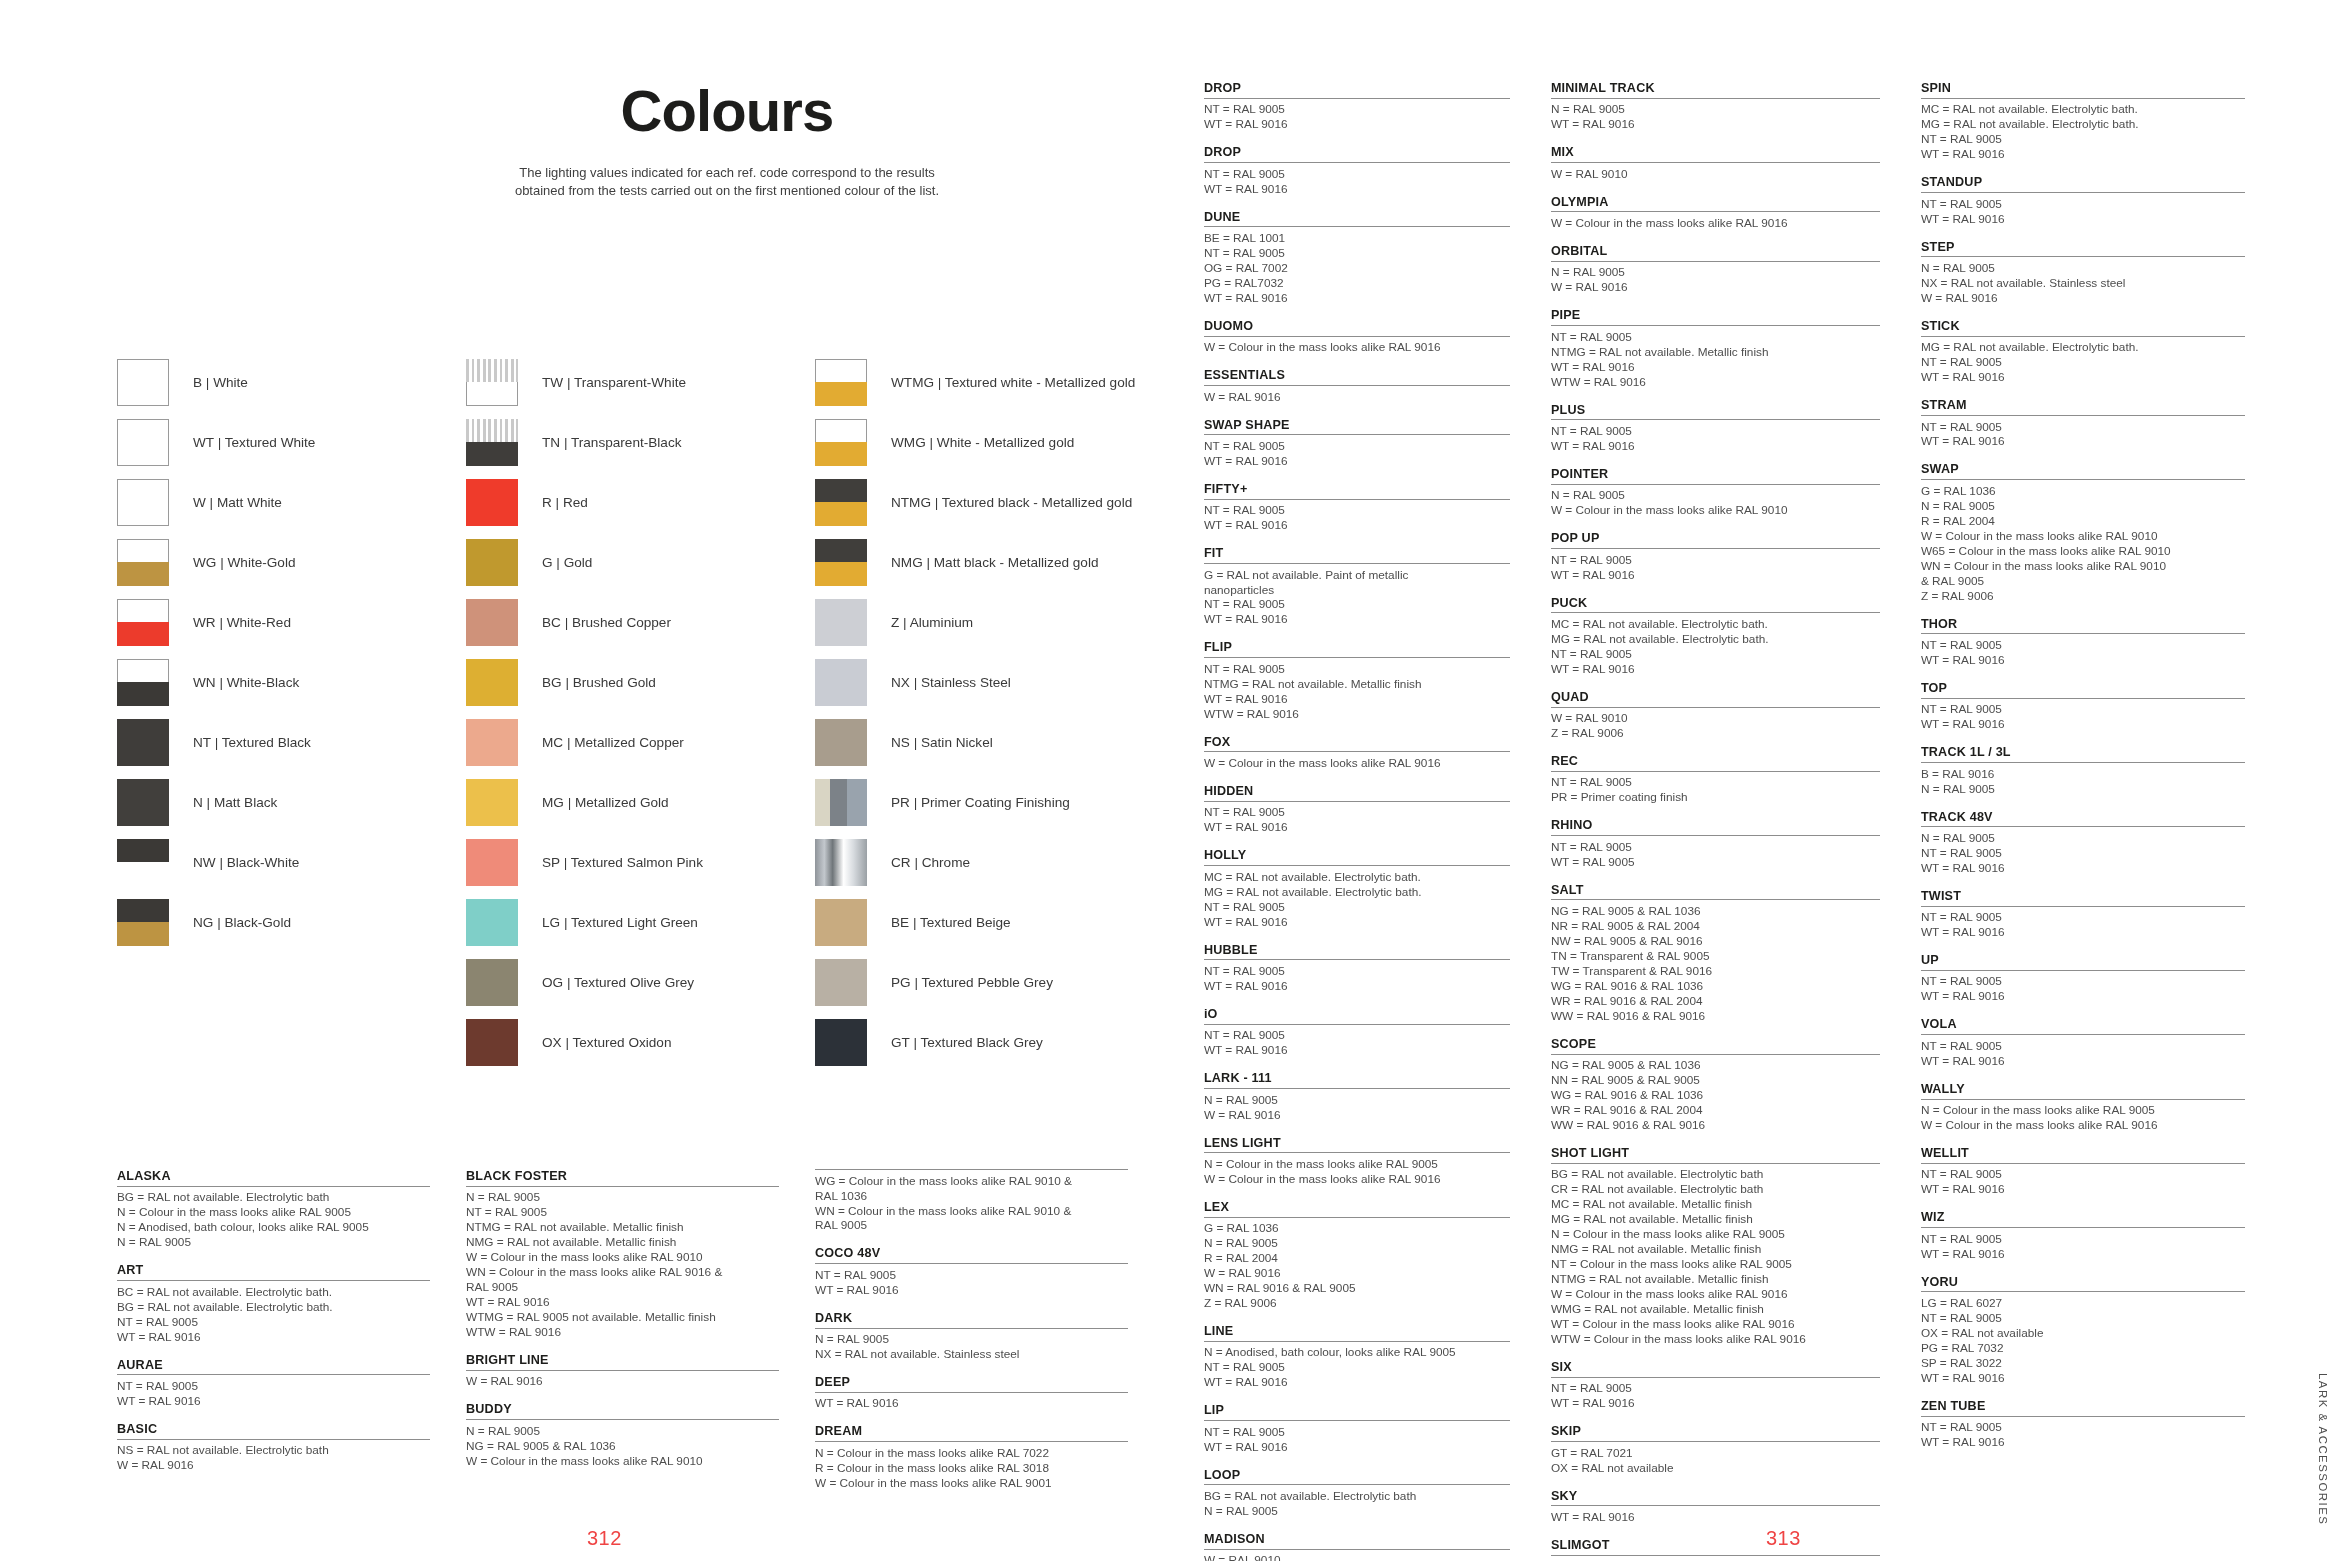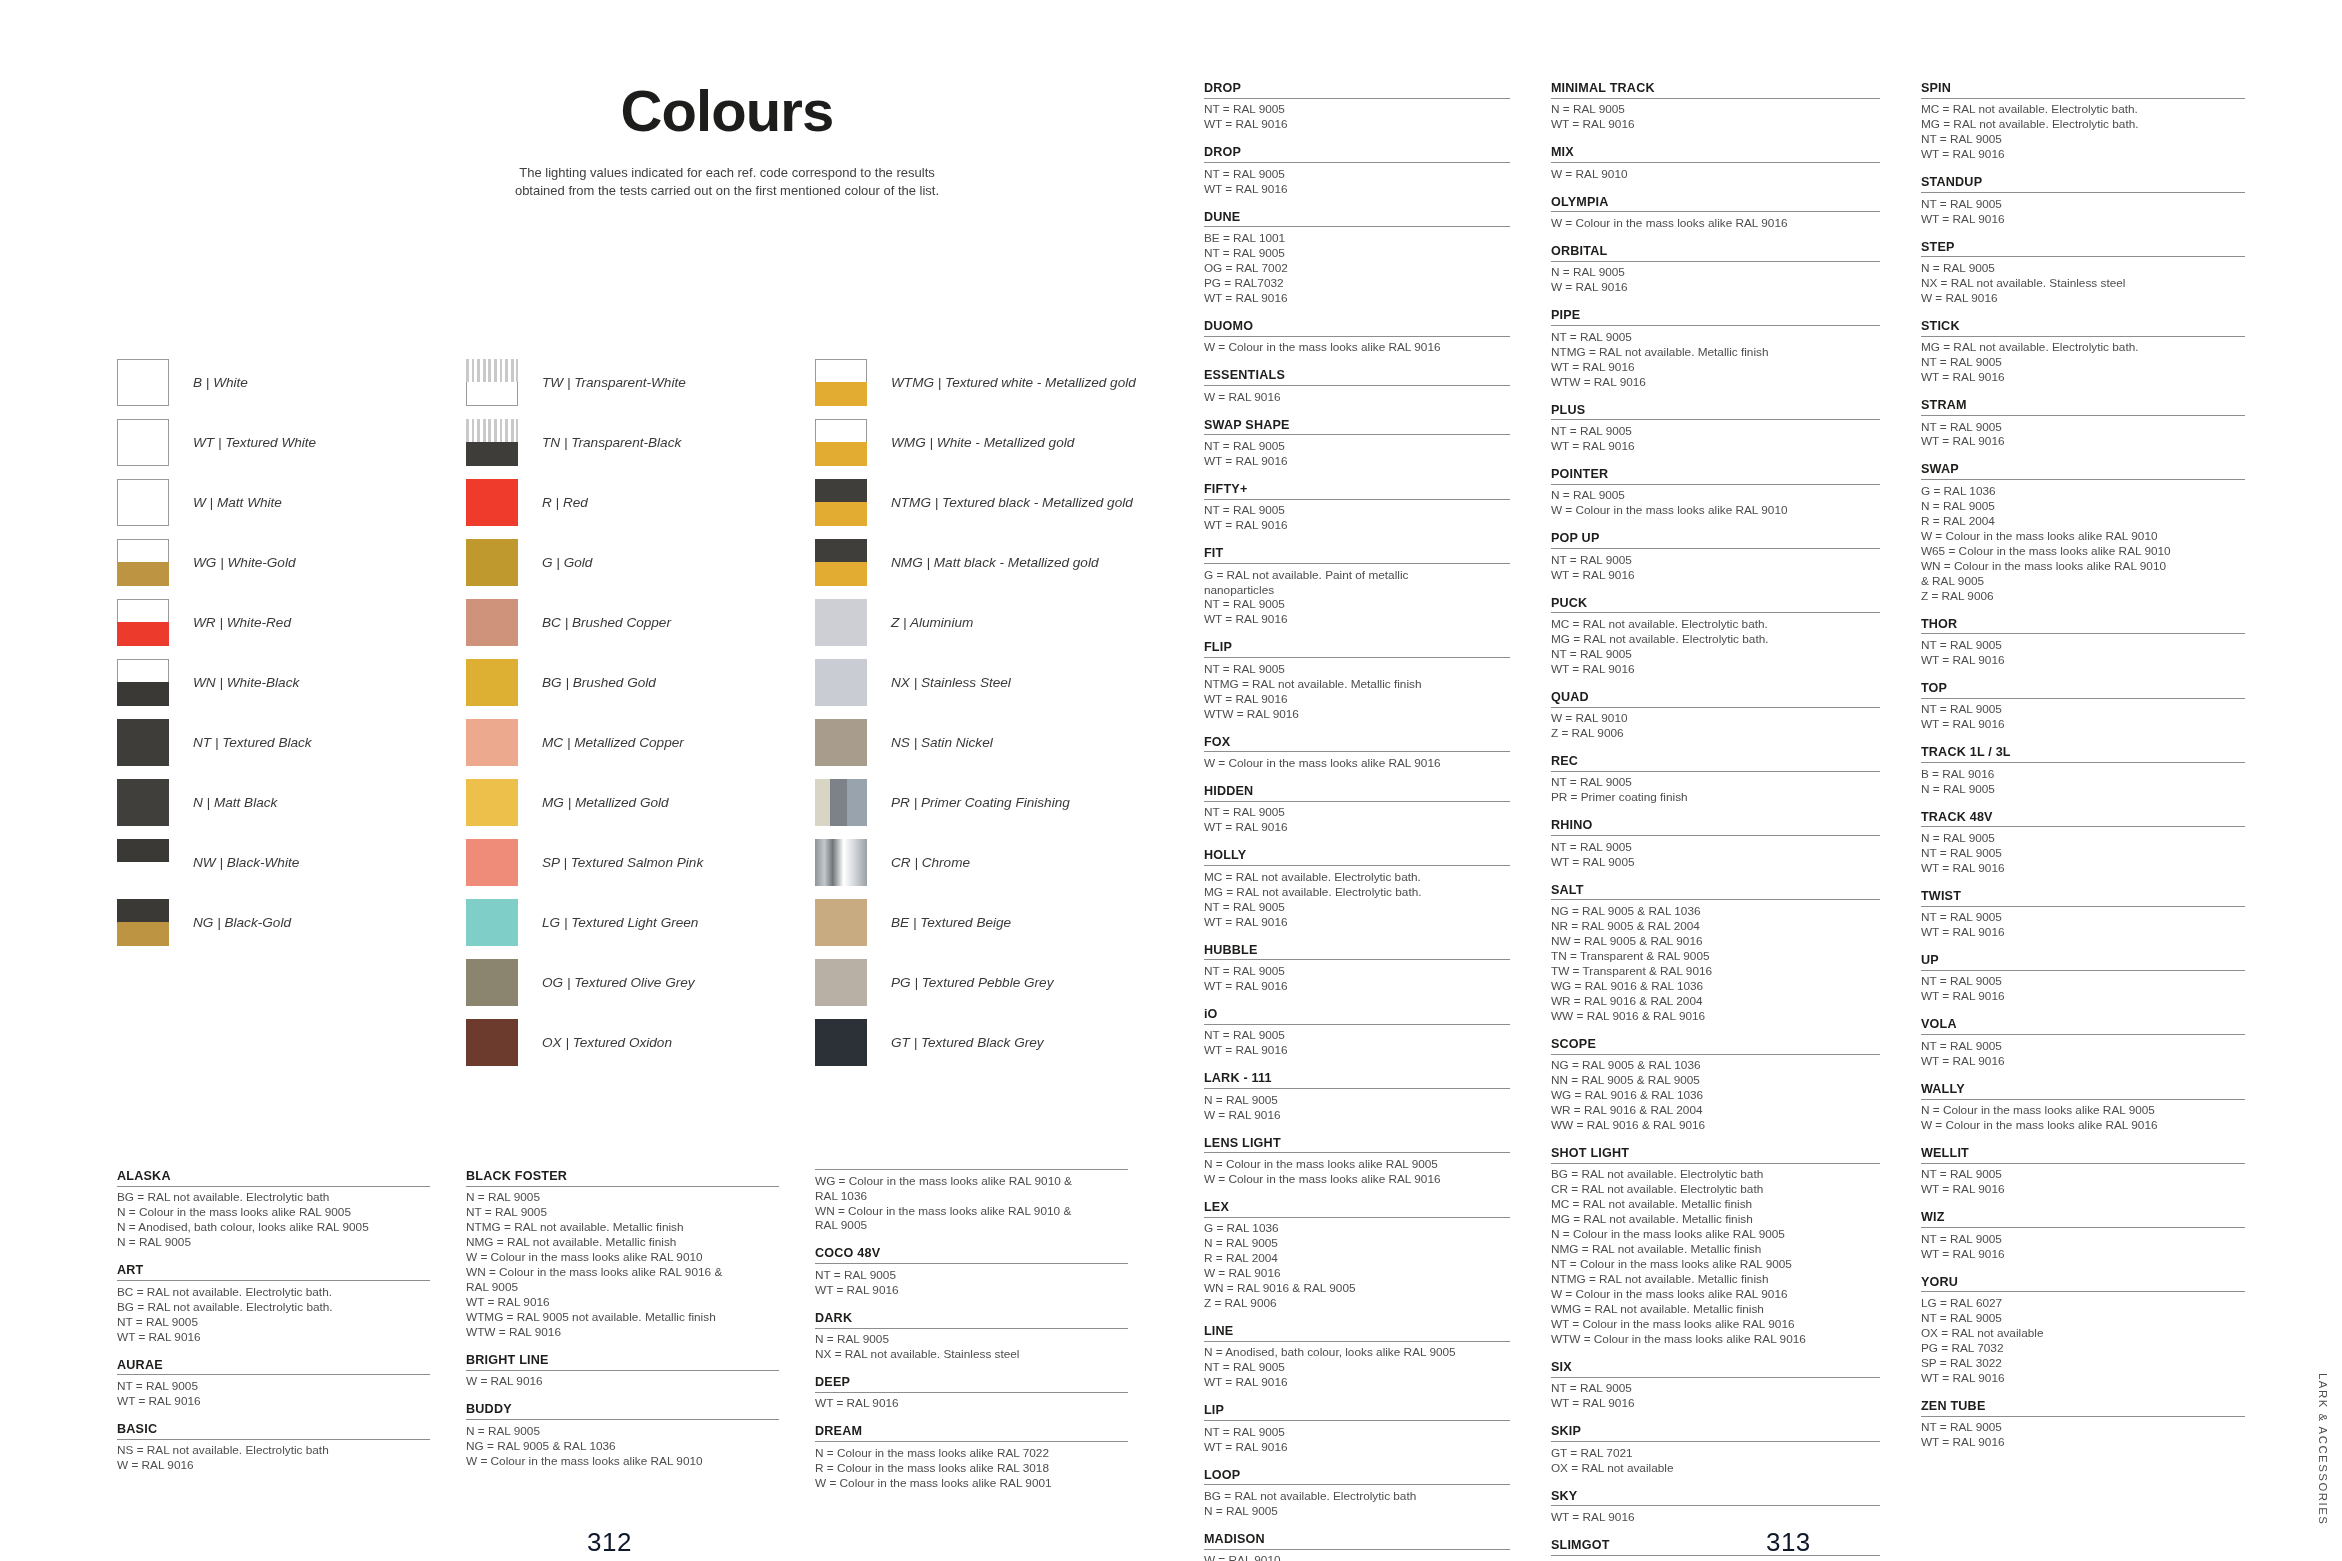--- a/index.html
+++ b/index.html
@@ -22,21 +22,21 @@
     font-size:58px;line-height:1;font-weight:700;letter-spacing:-0.9px;
     color:#1d1d1b;margin:0 0 24px 0;
   }
   .subtitle{
     font-size:13px;line-height:1.42;color:#3f3f3f;font-weight:400;
     margin:0 auto;width:468px;
   }
 
   
   .legend{position:absolute;left:111px;top:352px;width:1049px;display:flex;gap:0;}
-  .legend-col{width:349px;font-style:italic;}
+  .legend-col{width:349px;}
   .legend-row{display:flex;align-items:center;height:60px;}
   .sw{
     width:52px;height:47px;flex:0 0 52px;position:relative;
     box-sizing:border-box;overflow:hidden;
   }
   .sw.outline{border:0.9px solid #9a9a9a;}
   .sw-top{position:absolute;left:0;top:0;right:0;height:50%;}
   .sw-bot{position:absolute;left:0;bottom:0;right:0;height:50%;}
   .sw-stripe{position:absolute;left:0;top:0;right:0;height:50%;
     background:repeating-linear-gradient(90deg,#c9c9c9 0 2.8px,#ffffff 2.8px 5.6px);}
@@ -60,21 +60,21 @@
   
   .bottom-area{position:absolute;left:111px;top:1169px;width:1049px;display:flex;}
   .bottom-col{width:349px;padding-right:36px;box-sizing:border-box;}
 
   
   .rcols{position:absolute;left:0;top:81px;display:flex;}
   .rcol{padding-right:41px;box-sizing:border-box;}
 
   
   .folio{
-    position:absolute;font-size:26px;color:#0f172a;font-weight:400;letter-spacing:0.5px;
+    position:absolute;font-size:20px;color:#ef4444;font-weight:400;letter-spacing:0.5px;
   }
   
   .runhead{
     position:absolute;right:13px;bottom:37px;
     font-size:11.4px;letter-spacing:1.5px;color:#4d4d4d;
     writing-mode:vertical-rl;text-orientation:mixed;
   }
 </style>
 </head>
 <body>

